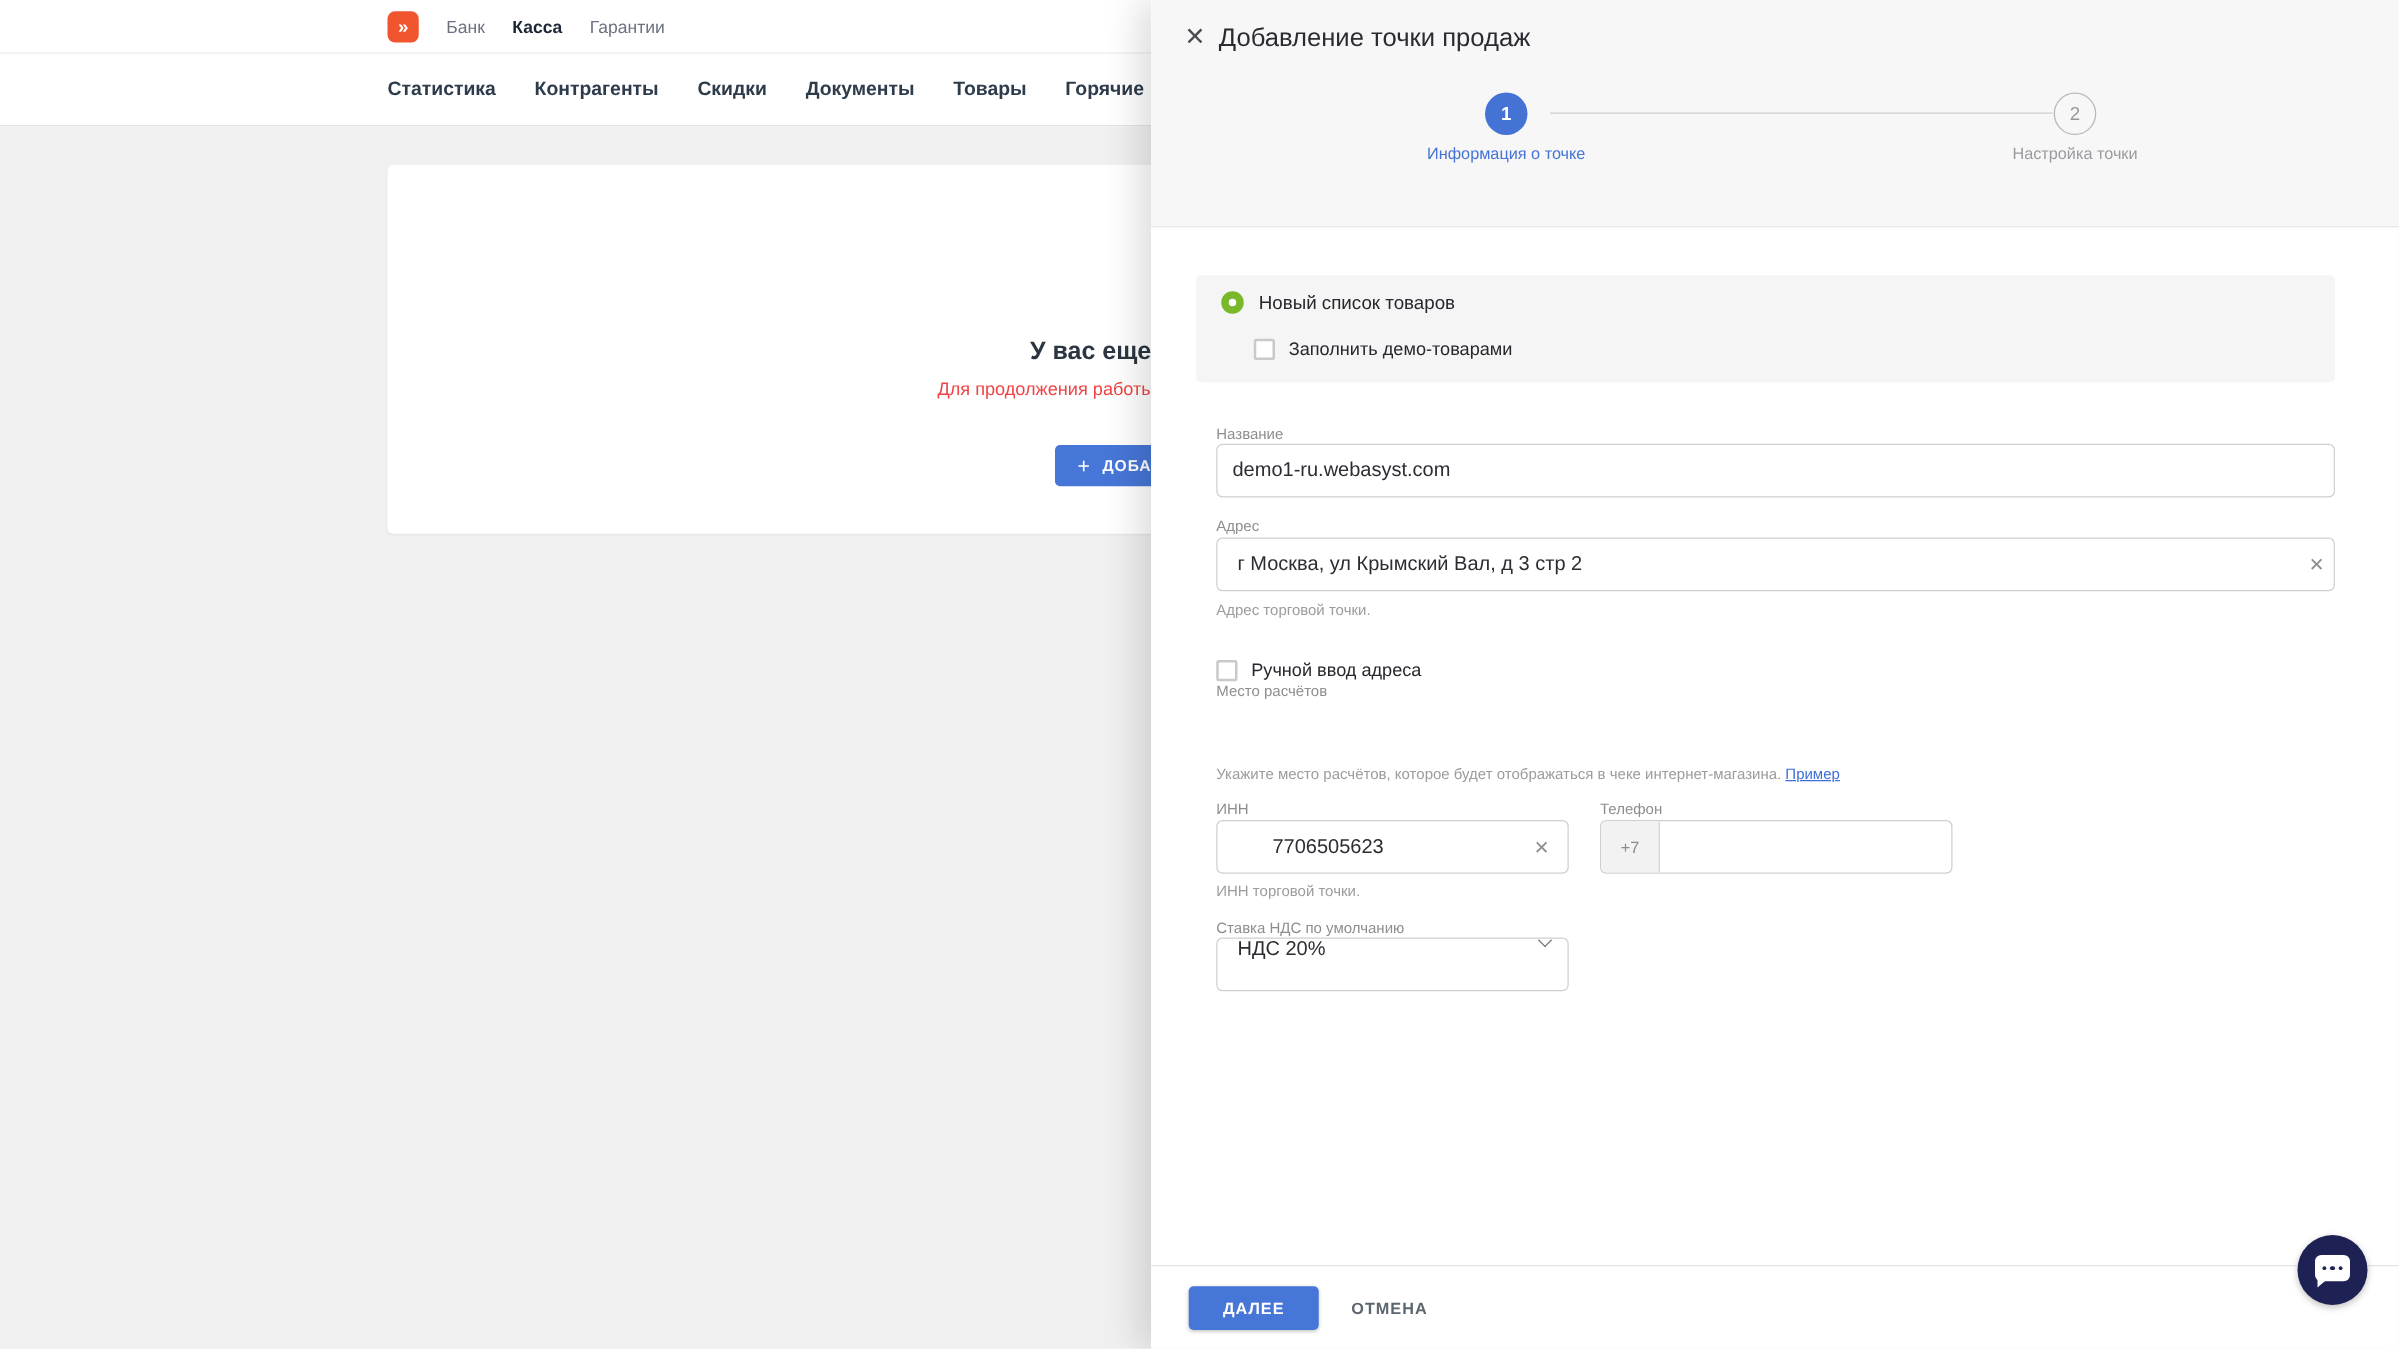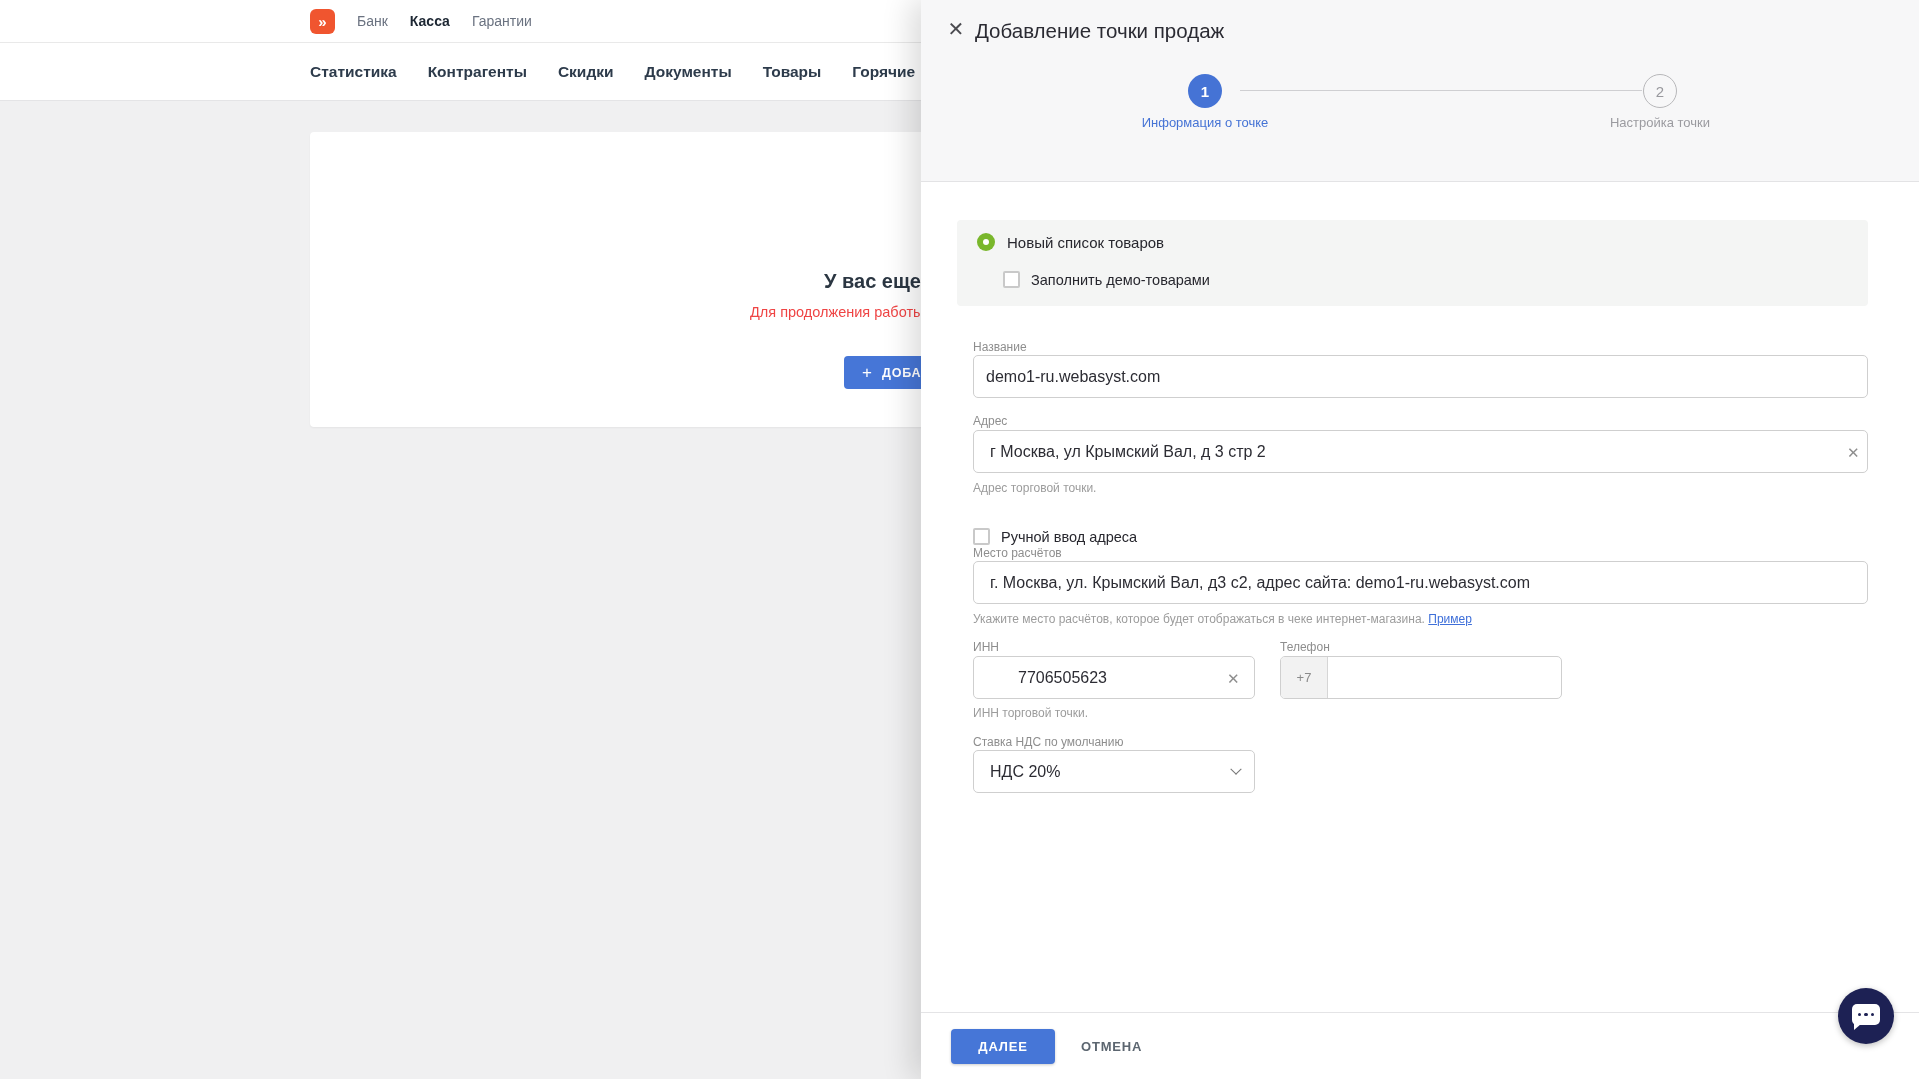--- a/index.html
+++ b/index.html
@@ -57,21 +57,21 @@
   .hint a { color:#3e6fd9; text-decoration:underline; cursor:pointer; }
   .clear-x { position:absolute; font-size:15px; color:#8e8e8e; cursor:pointer; line-height:1; }
 
   .manual-check { left:52px; top:326px; position:absolute; display:flex; align-items:flex-end; gap:11px; cursor:pointer;margin-top:20px; }
 
   .inn-input { width:282px !important; }
   .phone-group { position:absolute; left:359px; top:474px; width:282px; height:43px; border:1px solid #cfcfcf; border-radius:5px; background:#fff; display:flex; overflow:hidden; }
   .phone-prefix { width:47px; background:#f2f2f2; border-right:1px solid #d6d6d6; display:flex; align-items:center; justify-content:center; font-size:13px; color:#8b8b8b; }
   .phone-value { flex:1; border:none; outline:none; font-family:"Liberation Sans", sans-serif; font-size:16px; color:#2c2c33; padding-left:14px; }
 
-  .select-box { position:absolute; left:52px; top:568px; width:282px; height:43px; border:1px solid #cfcfcf; border-radius:5px; background:#fff; display:flex; align-items:center; justify-content:space-between; padding:0 14px 0 16px; cursor:pointer; }
+  .select-box { position:absolute; left:52px; top:568px; width:282px; height:43px; border:1px solid #cfcfcf; border-radius:5px; background:#fff; display:flex; align-items:flex-start; justify-content:space-between; padding:0 14px 0 16px; cursor:pointer; }
   .select-value { font-size:16px; color:#2c2c33; }
   .chevron { width:8px; height:8px; border:solid #767676; border-width:0 1.5px 1.5px 0; transform:rotate(45deg) translate(-2px,-2px); }
 
   .panel-footer { position:absolute; left:0; top:1012px; width:998px; height:67px; background:#fff; border-top:1px solid #e4e4e6; display:flex; align-items:center; padding-left:30px; gap:26px; }
   .next-btn { width:104px; height:35px; background:#4676d7; color:#fff; border:none; border-radius:4px; font-family:"Liberation Sans", sans-serif; font-size:13px; font-weight:700; letter-spacing:0.8px; cursor:pointer; box-shadow:0 1px 3px rgba(0,0,0,0.2); }
   .cancel-btn { background:none; border:none; font-family:"Liberation Sans", sans-serif; font-size:13px; font-weight:700; letter-spacing:0.8px; color:#5c6670; cursor:pointer; }
 
   .chat-fab { position:absolute; left:1838px; top:988px; width:56px; height:56px; border-radius:50%; background:#1d2154; box-shadow:0 2px 6px rgba(0,0,0,0.25); cursor:pointer; z-index:20; }
   .chat-bubble { position:absolute; left:14px; top:16px; width:28px; height:21px; background:#fff; border-radius:5px; display:flex; align-items:center; justify-content:center; gap:3px; }
   .chat-bubble::after { content:""; position:absolute; left:2px; bottom:-5px; width:0; height:0; border-left:7px solid #fff; border-bottom:6px solid transparent; }
@@ -144,21 +144,20 @@
       <input class="text-input" style="top: 248px;" value="г Москва, ул Крымский Вал, д 3 стр 2">
       <span class="clear-x" style="left:926px; top:263px">✕</span>
       <div class="hint" style="top:299px">Адрес торговой точки.</div>
 
       <div class="manual-check">
         <span class="checkbox"></span>
         <span class="check-label">Ручной ввод адреса</span>
       </div>
 
       <div class="field-label" style="top:364px">Место расчётов</div>
-      <input class="text-input" style="top: 379px;" value="г. Москва, ул. Крымский Вал, д3 с2, адрес сайта: demo1-ru.webasyst.com">
       <div class="hint" style="top:430px">
         <span>Укажите место расчётов, которое будет отображаться в чеке интернет-магазина.</span>
         <a>Пример</a>
       </div>
 
       <div class="field-label" style="top:458px">ИНН</div>
       <input class="text-input inn-input" style="top: 474px; padding-left: 44px;" value="7706505623">
       <span class="clear-x" style="left:306px; top:489px">✕</span>
       <div class="hint" style="top:524px">ИНН торговой точки.</div>
 

